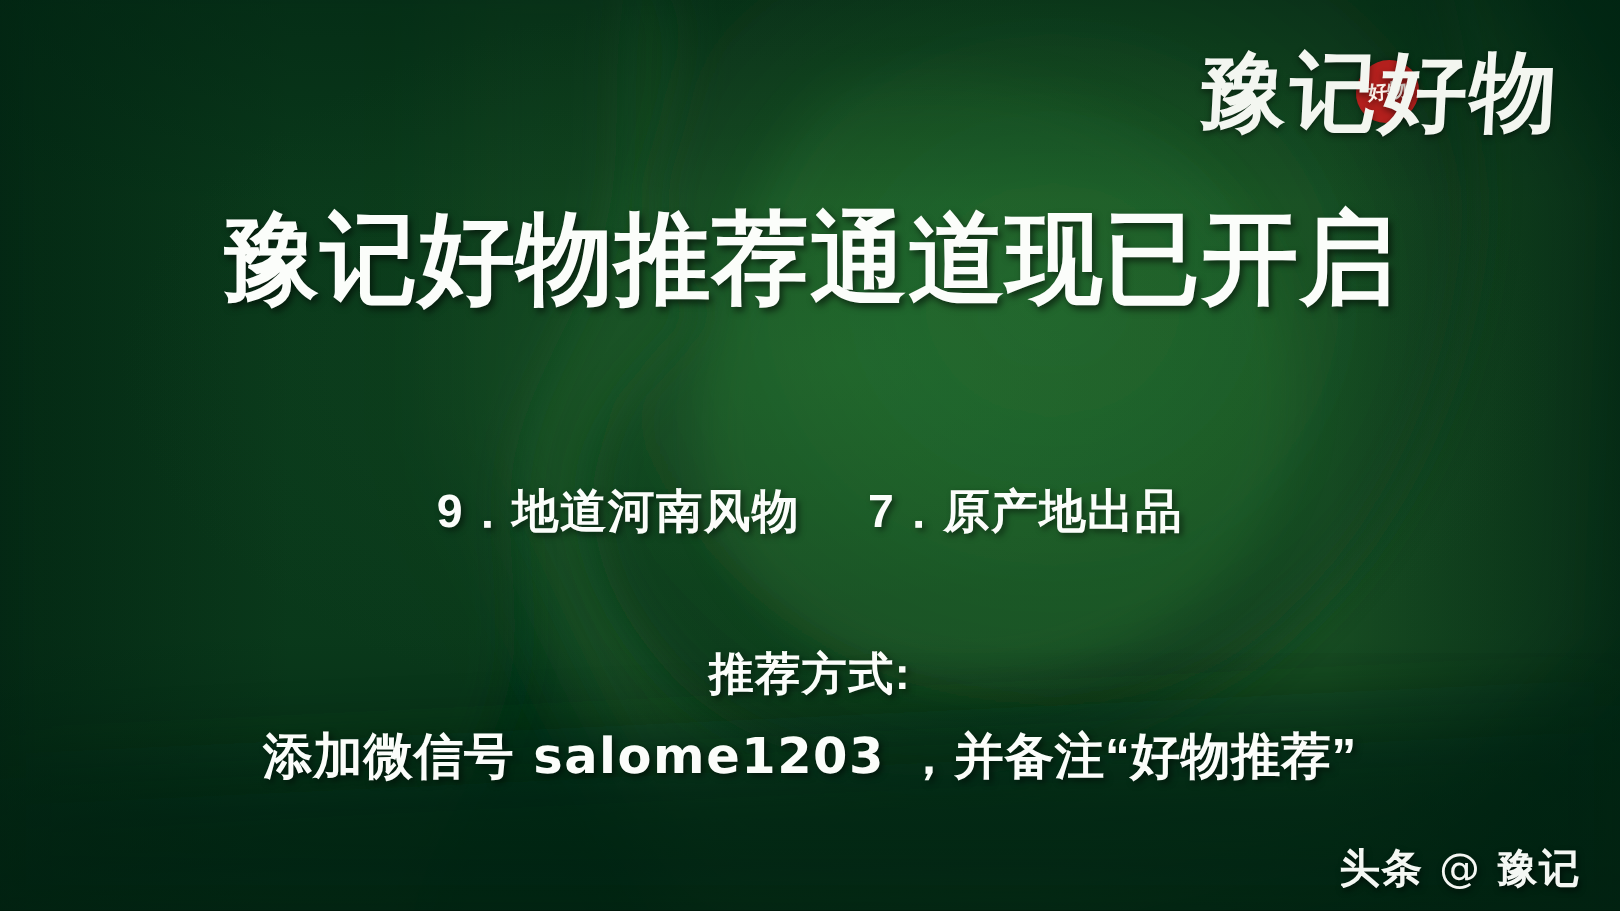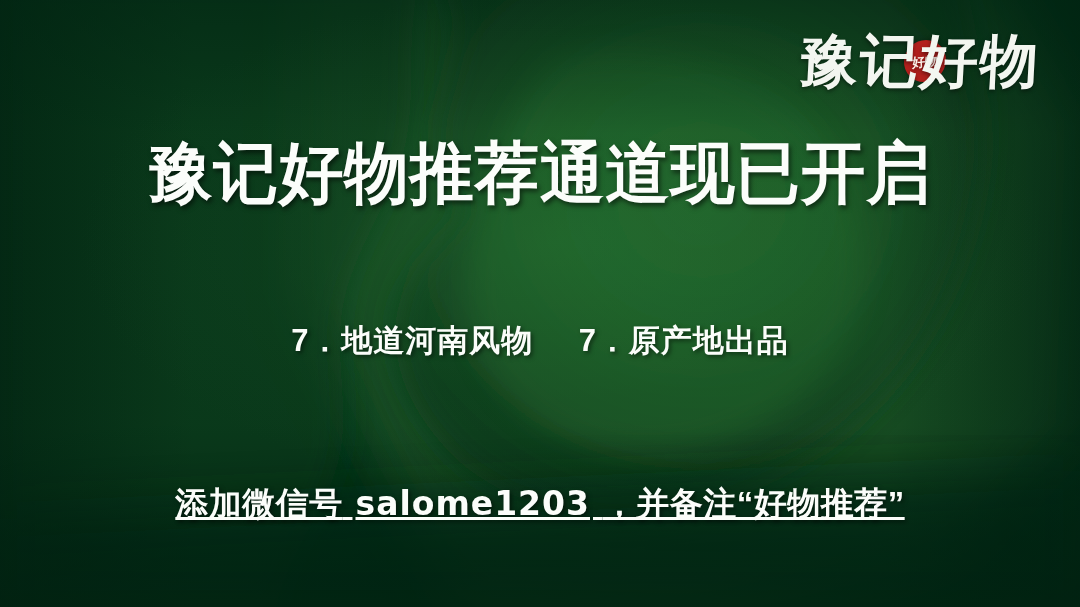--- a/index.html
+++ b/index.html
@@ -178,21 +178,20 @@
     left: 0;
     right: 0;
     text-align: center;
     font-size: 33px;
     font-weight: 700;
     color: #fbfdfa;
     line-height: 1;
     letter-spacing: 0.5px;
     white-space: nowrap;
     text-shadow: 2px 2px 4px rgba(0,0,0,0.5);
-    text-decoration: underline;
   }
   .wx-id {
     font-family: "DejaVu Sans", "Liberation Sans", sans-serif;
     font-weight: 700;
     letter-spacing: 1px;
     padding: 0 3px;
   }
 
   
   .watermark {
@@ -273,26 +272,32 @@
       <span class="logo-seal"></span>
       <span class="logo-seal-text">好物</span>
       <span class="logo-chars">豫记好物</span>
     </div>
   </div>
 
   <div class="headline">豫记好物推荐通道现已开启</div>
 
 
   <div class="req-items">
-    <span>7．地道河南风物</span>
+    <span>9．地道河南风物</span>
     <span class="gap"></span>
     <span>7．原产地出品</span>
   </div>
 
+  <div class="method-label">推荐方式:</div>
 
   <div class="method-line">
     <span>添加微信号</span>
     <span class="wx-id">salome1203</span>
     <span>，并备注“好物推荐”</span>
   </div>
 
+  <div class="watermark">
+    <span>头条</span>
+    <span class="at">@</span>
+    <span>豫记</span>
+  </div>
 
 </div>
 
 </body></html>

